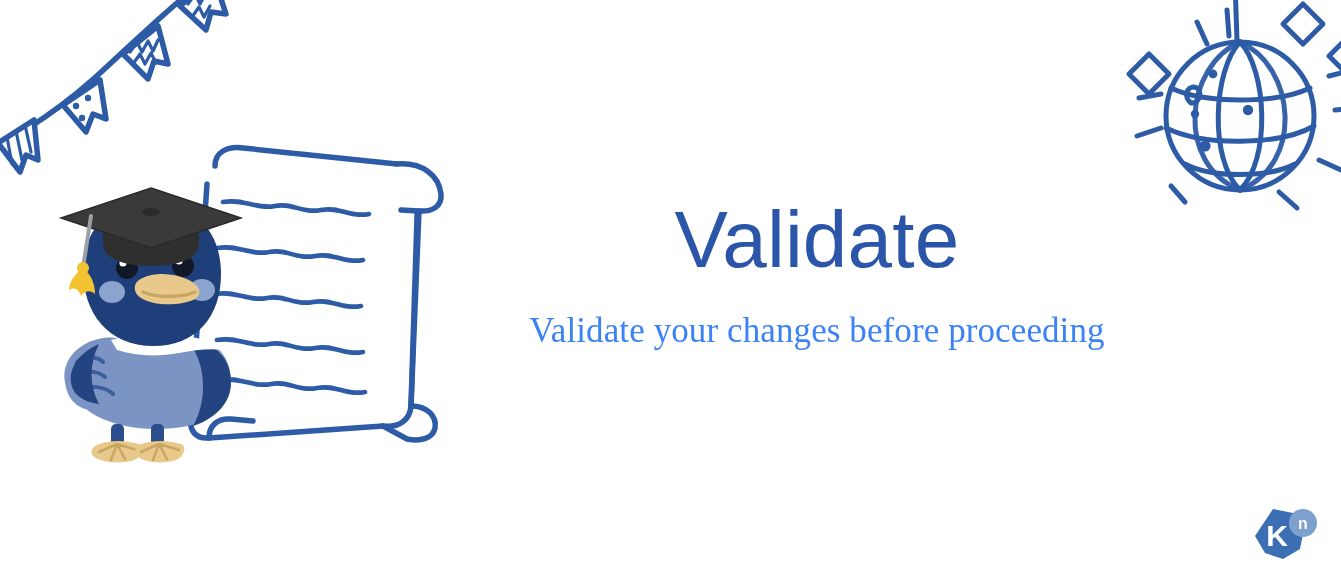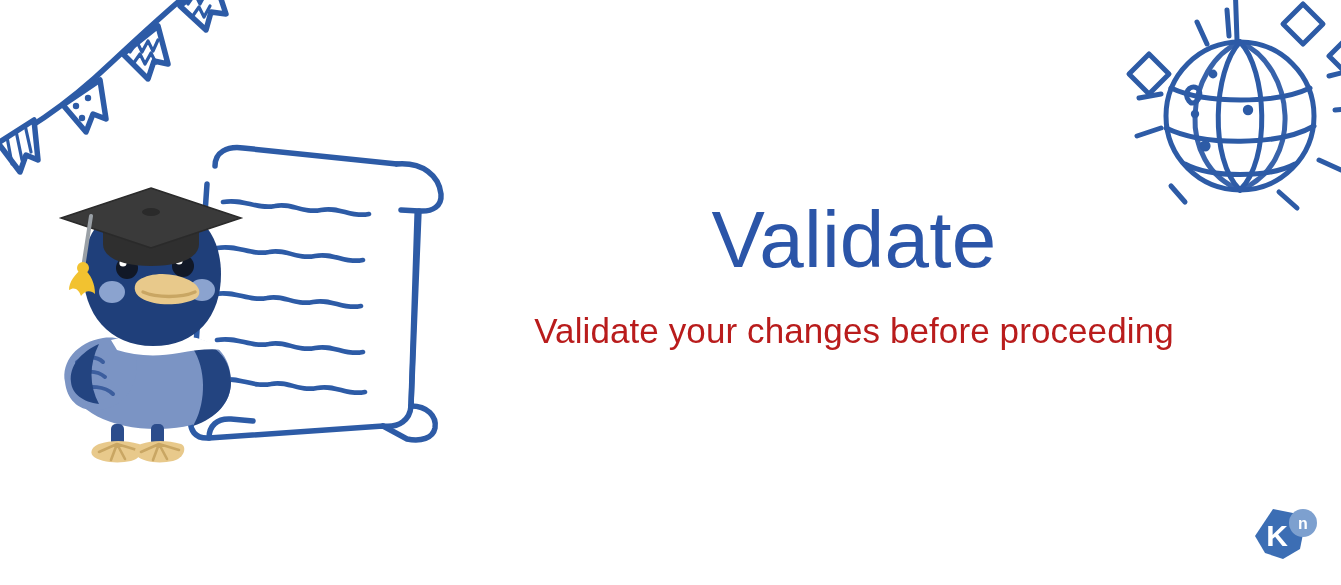--- a/index.html
+++ b/index.html
@@ -57,44 +57,44 @@
     position: absolute;
     left: 0px;
     top: 48px;
     width: 205px;
     height: 280px;
   }
 
   
   .textblock {
     position: absolute;
-    left: 464px;
+    left: 427px;
     top: 198px;
     width: 780px;
     text-align: center;
   }
   .page-title {
     margin: 0;
     font-family: "Liberation Sans", sans-serif;
     font-size: 80px;
     font-weight: 400;
     line-height: 1.05;
     letter-spacing: 0.2px;
     color: #2B55A8;
     white-space: nowrap;
   }
   .page-subtitle {
     margin: 0;
     padding-top: 29px;
-    font-family: Liberation Sans, sans-serif;
+    font-family: Liberation Serif, serif;
     font-size: 35px;
     font-weight: 400;
     line-height: 1.15;
     letter-spacing: 0.1px;
-    color: #b91c1c;
+    color: #3b82f6;
     white-space: nowrap;
   }
 
   
   .logo-badge {
     position: absolute;
     right: 22px;
     bottom: 14px;
     width: 72px;
     height: 66px;

